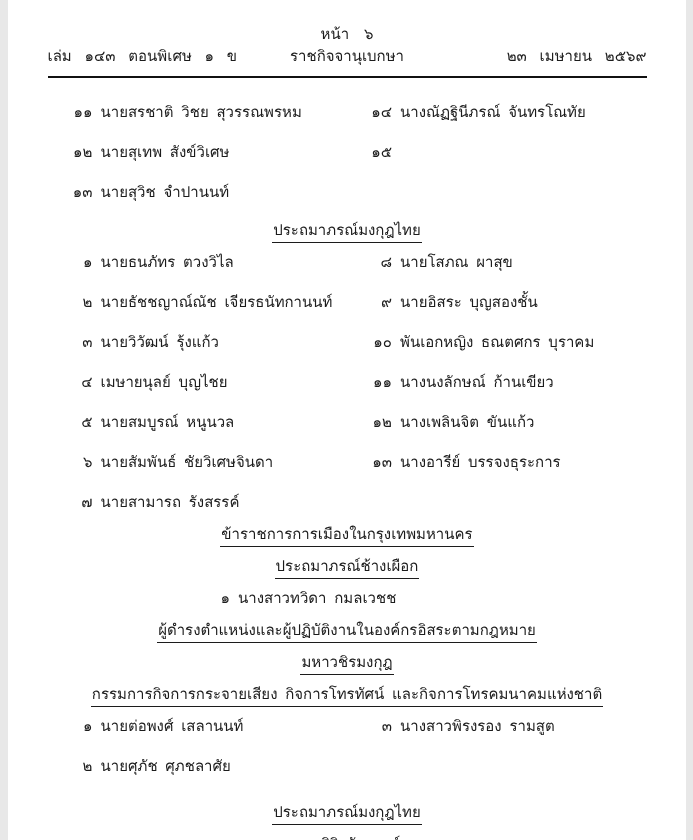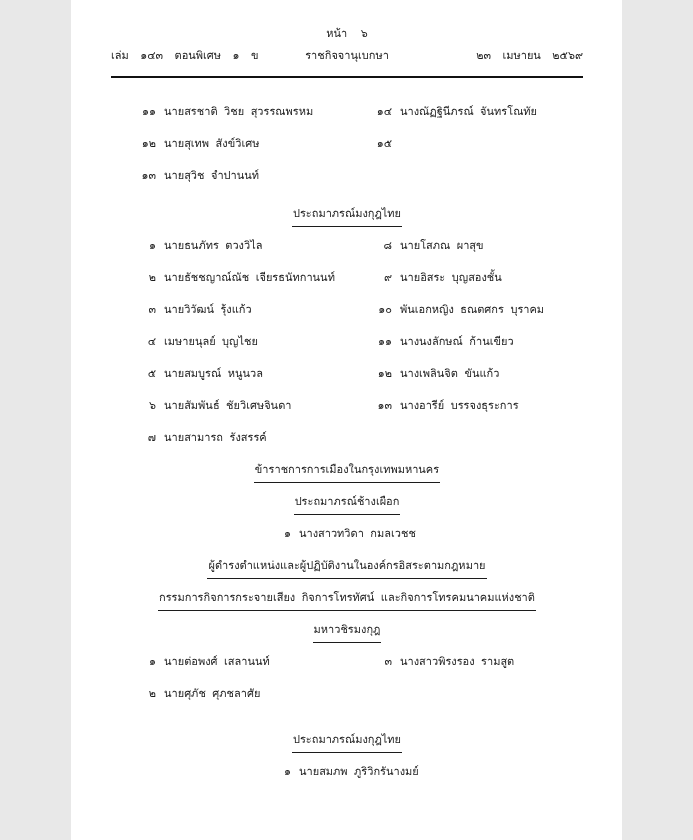--- a/index.html
+++ b/index.html
@@ -3,27 +3,27 @@
 <meta charset="utf-8">
 <style>
   :root{
     --ink:#1c1c1c;
     --paper:#ffffff;
   }
   *{margin:0;padding:0;box-sizing:border-box;}
   html,body{background:#e8e8e8;}
   .page{
     position:relative;
-    width:551px;
+    width:678px;
     height:840px;
     margin:0 auto;
     background:var(--paper);
     color:var(--ink);
     font-family:"DejaVu Sans","Liberation Sans",sans-serif;
-    font-size:11px;
+    font-size:15px;
     overflow:hidden;
   }
   .content{
     padding:24px 39px 0 40px;
   }
   .masthead{text-align:center;}
   .page-no{
     display:block;
     line-height:20px;
     word-spacing:10px;
@@ -42,20 +42,21 @@
     background:#111;
     margin-top:8px;
   }
   .twocol{
     display:flex;
   }
   .col{
     width:50%;
     display:flex;
     flex-direction:column;
+    gap:8px;
   }
   .item{
     height:32px;
     line-height:32px;
     display:flex;
     white-space:nowrap;
     word-spacing:3px;
   }
   .num{
     width:45px;
@@ -204,25 +205,25 @@
     <div class="single">
       <span class="num">๑</span>
       <span class="nm">นางสาวทวิดา กมลเวชช</span>
     </div>
 
     <div class="heading-row">
       <span class="u">ผู้ดำรงตำแหน่งและผู้ปฏิบัติงานในองค์กรอิสระตามกฎหมาย</span>
     </div>
 
     <div class="heading-row">
+      <span class="u">มหาวชิรมงกุฎ</span>
+    </div>
+
+    <div class="heading-row">
       <span class="u">กรรมการกิจการกระจายเสียง กิจการโทรทัศน์ และกิจการโทรคมนาคมแห่งชาติ</span>
-    </div>
-
-    <div class="heading-row">
-      <span class="u">มหาวชิรมงกุฎ</span>
     </div>
 
     <div class="twocol">
       <div class="col">
           <div class="item">
             <span class="num">๑</span>
             <span class="nm">นายต่อพงศ์ เสลานนท์</span>
           </div>
           <div class="item">
             <span class="num">๒</span>

